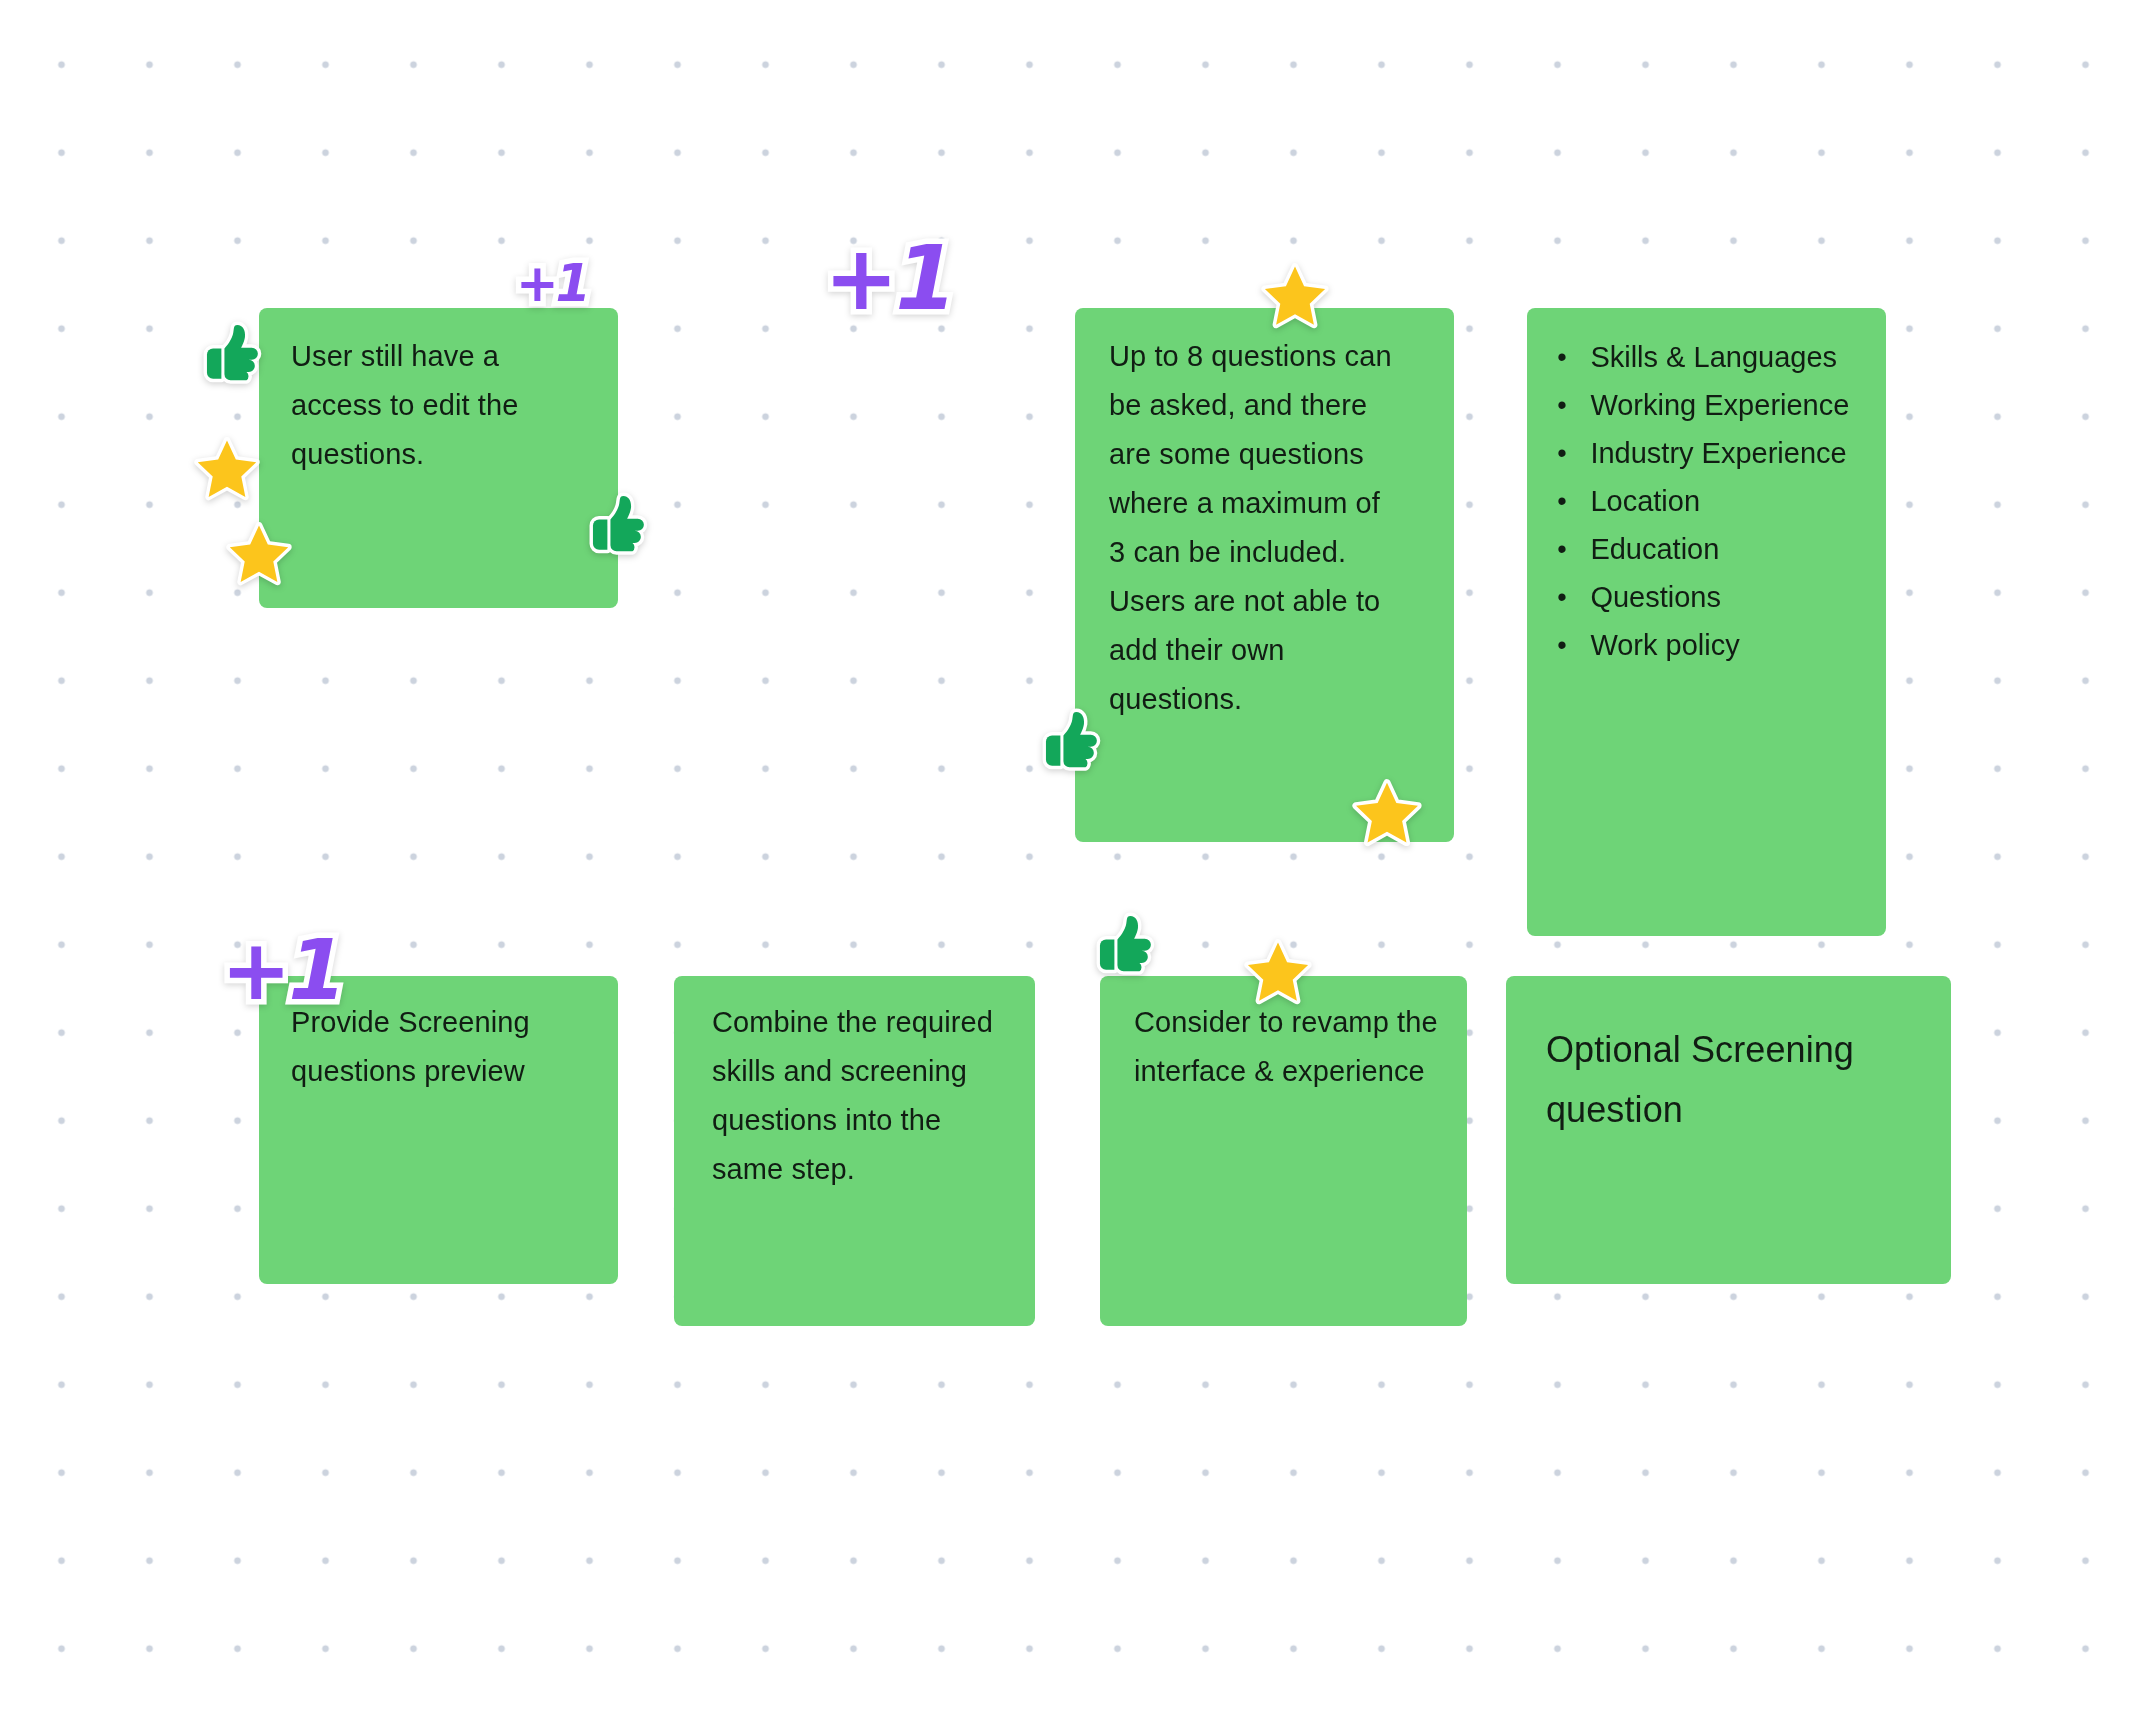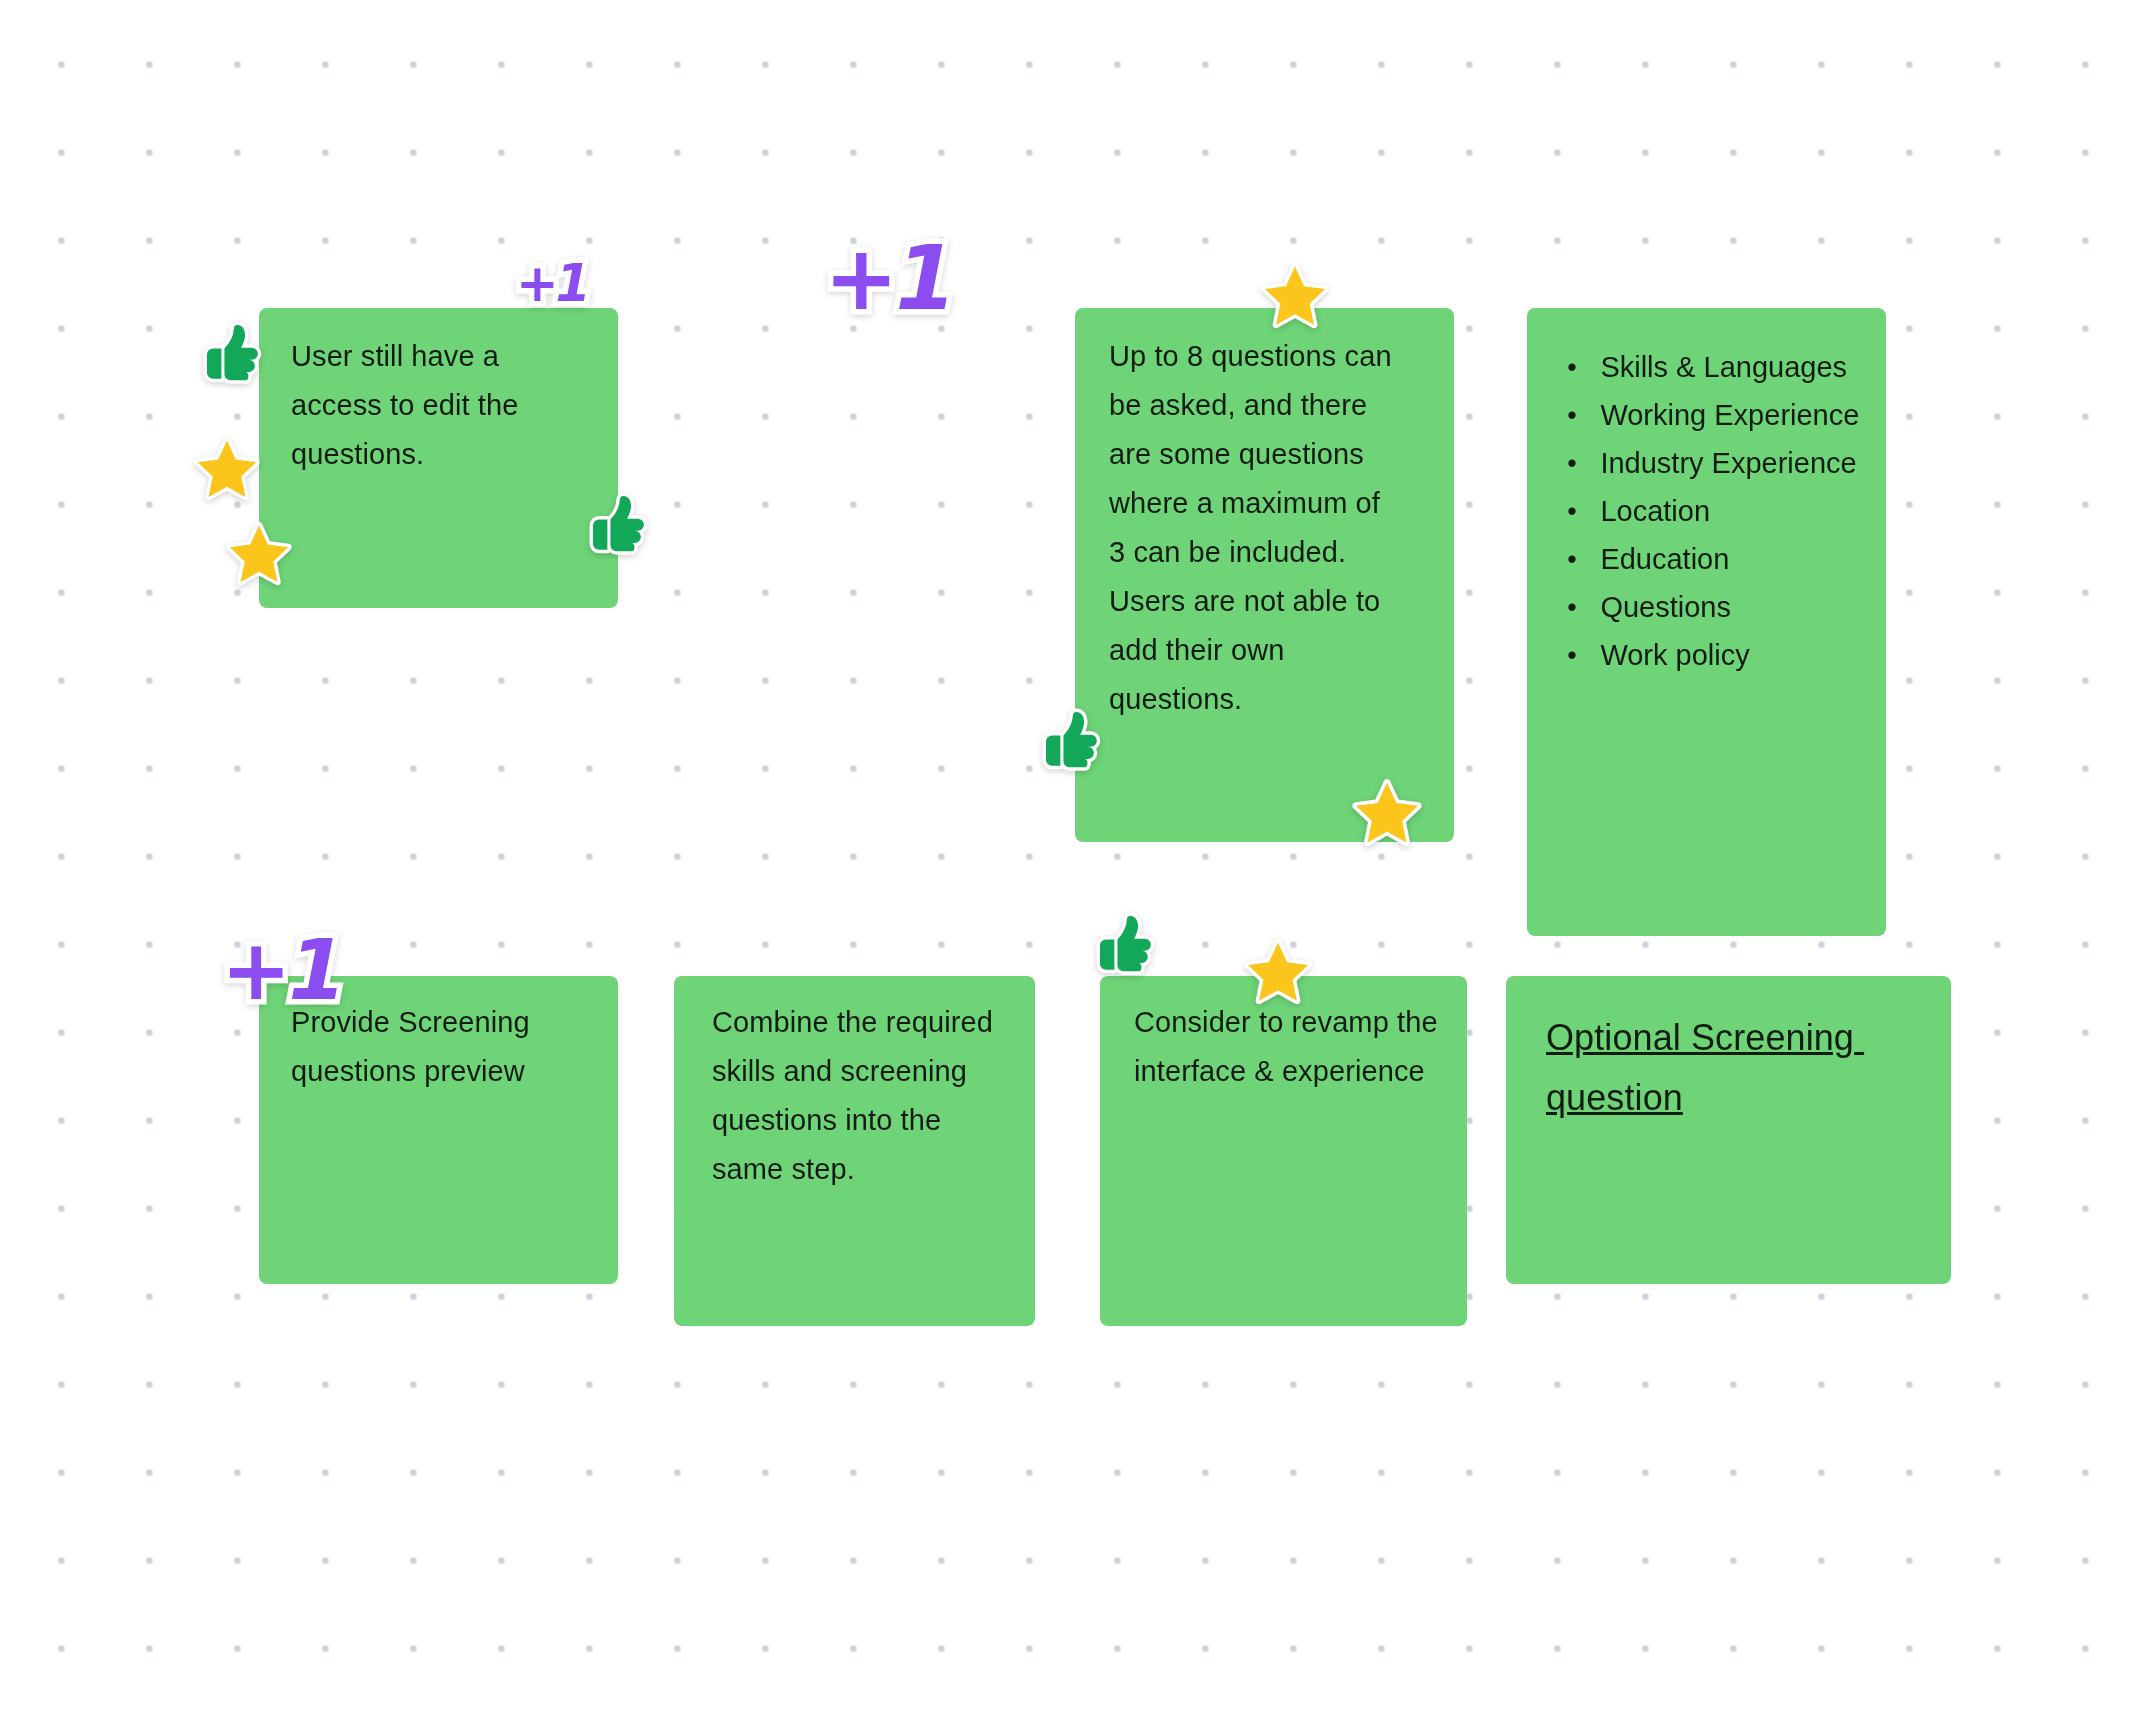--- a/index.html
+++ b/index.html
@@ -44,21 +44,21 @@
     word-wrap: break-word;
   }
 
   .note-text.big {
     font-size: 36px;
     line-height: 60px;
   }
 
   .bullet-list {
     position: absolute;
-    margin: 10px;
+    margin: 0;
     padding: 0;
     list-style: none;
   }
   .bullet-list li {
     position: relative;
     color: #111d13;
     font-size: 29px;
     line-height: 48px;
     padding-left: 38px;
     font-family: "Liberation Sans", sans-serif;
@@ -213,17 +213,17 @@
   </span>
 
   <span class="sticker" style="left:1243px; top:937px; width:70px; height:70px;">
     <svg viewBox="0 0 100 100" width="70" height="70" aria-hidden="true">
       <path d="M50 8 L63 36 L93 40 L71 61 L77 91 L50 76 L23 91 L29 61 L7 40 L37 36 Z" fill="#fcc51c" stroke="#ffffff" stroke-width="10" stroke-linejoin="round"></path>
       <path d="M50 8 L63 36 L93 40 L71 61 L77 91 L50 76 L23 91 L29 61 L7 40 L37 36 Z" fill="#fcc51c"></path>
     </svg>
   </span>
 
   <div class="note" style="left:1506px; top:976px; width:445px; height:308px;">
-    <div class="note-text big" style="left:40px; top:32px; width:381px;text-decoration:underline;">Optional Screening question</div>
+    <div class="note-text big" style="left:40px; top:44px; width:381px;">Optional Screening question</div>
   </div>
 
 </div>
 
 
 </body></html>

